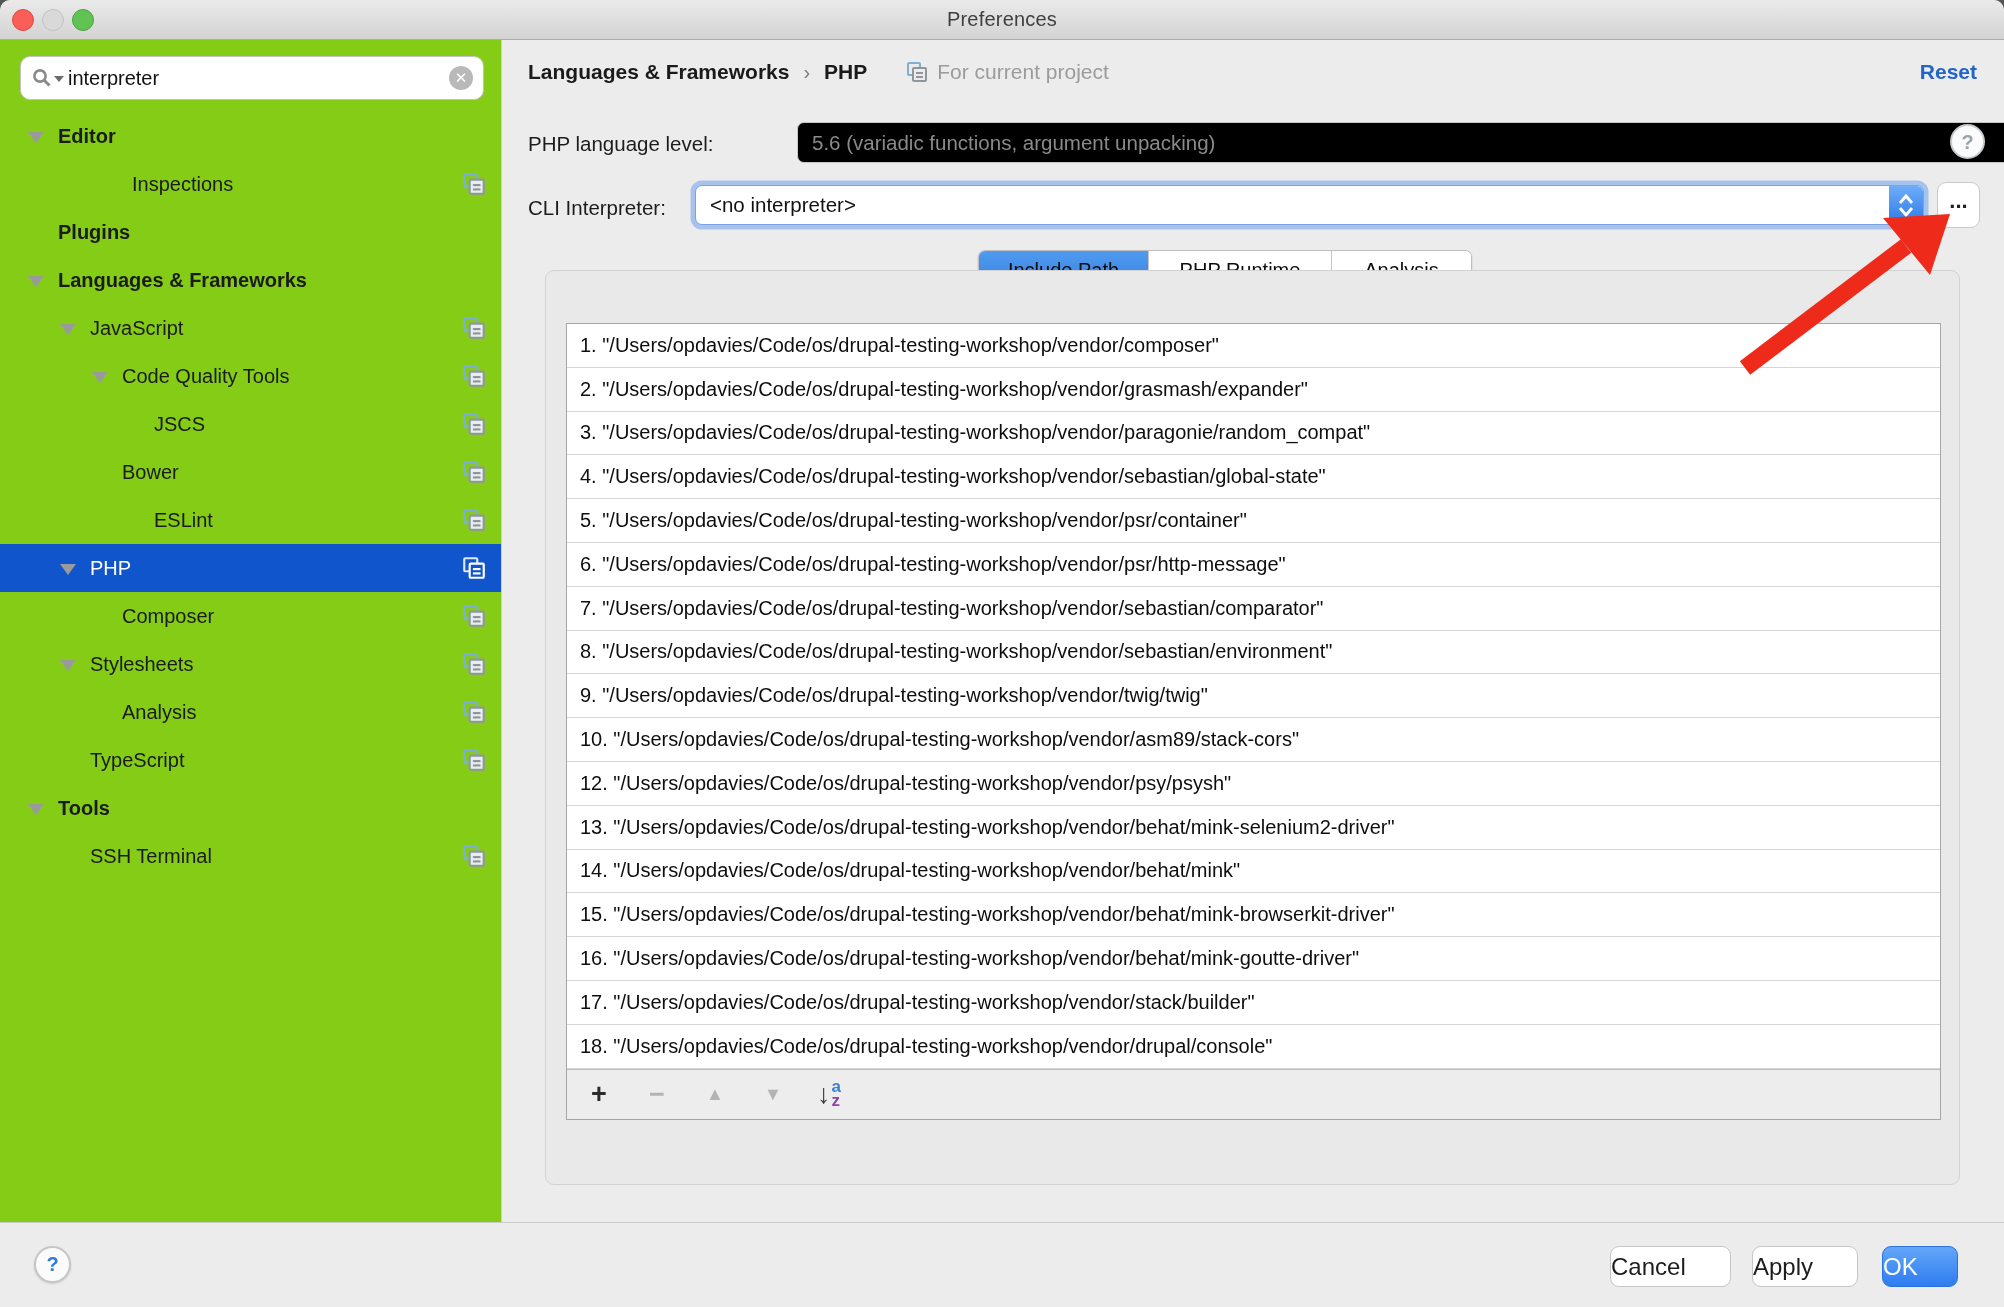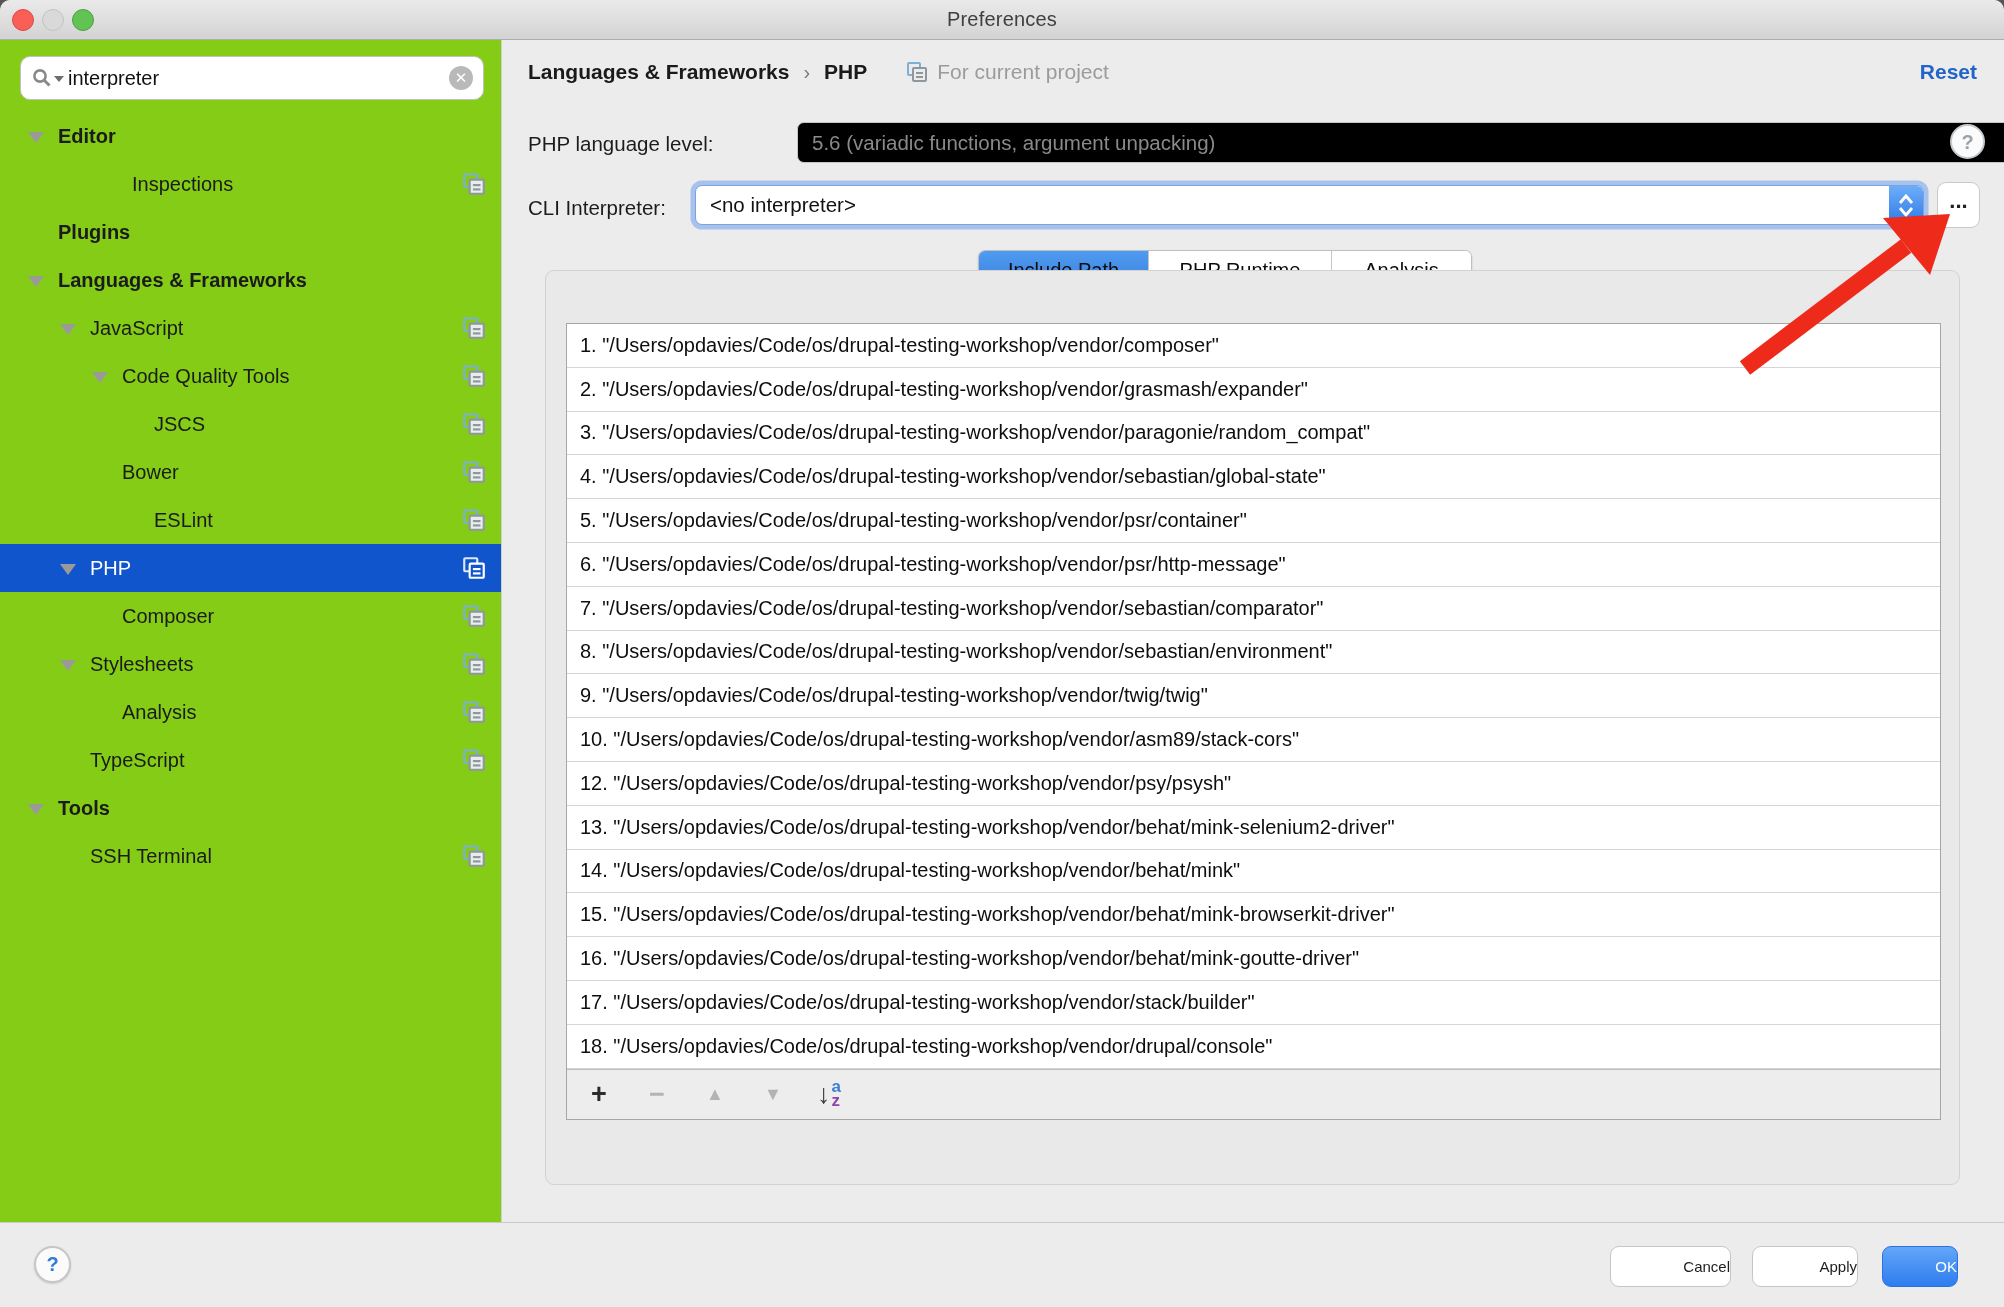--- a/index.html
+++ b/index.html
@@ -108,21 +108,21 @@
 
   
   .arrow-svg { position:absolute; left:0; top:0; width:1502px; height:1182px; pointer-events:none; }
 
   
   .footer { position:absolute; left:0; top:1222px; width:100%; height:85px; background:#ececec;
     border-top:1px solid #c9c9c9; }
   .helpcircle.bottom { left:34px; top:23px; width:37px; height:37px; line-height:33px;
     color:#2f7cd6; border-color:#c6c6c6; box-shadow:0 1px 2px rgba(0,0,0,.15); }
   .btn { position:absolute; top:23px; height:41px; background:#fff; border:1px solid #c6c6c6;
-    border-radius:9px; font-size:15px; color:#1d1d1d; text-align:right; line-height:39px; cursor:pointer; }
+    border-radius:9px; font-size:24px; color:#1d1d1d; text-align:left; line-height:39px; cursor:pointer; }
   .btn.primary { background:linear-gradient(#63a7f8,#2e7cf0); border-color:#2a72df; color:#fff; }
 </style>
 </head>
 <body>
 
 <div class="win">
 
   <div class="titlebar">
     <div class="lights">
       <div class="light red"></div>

